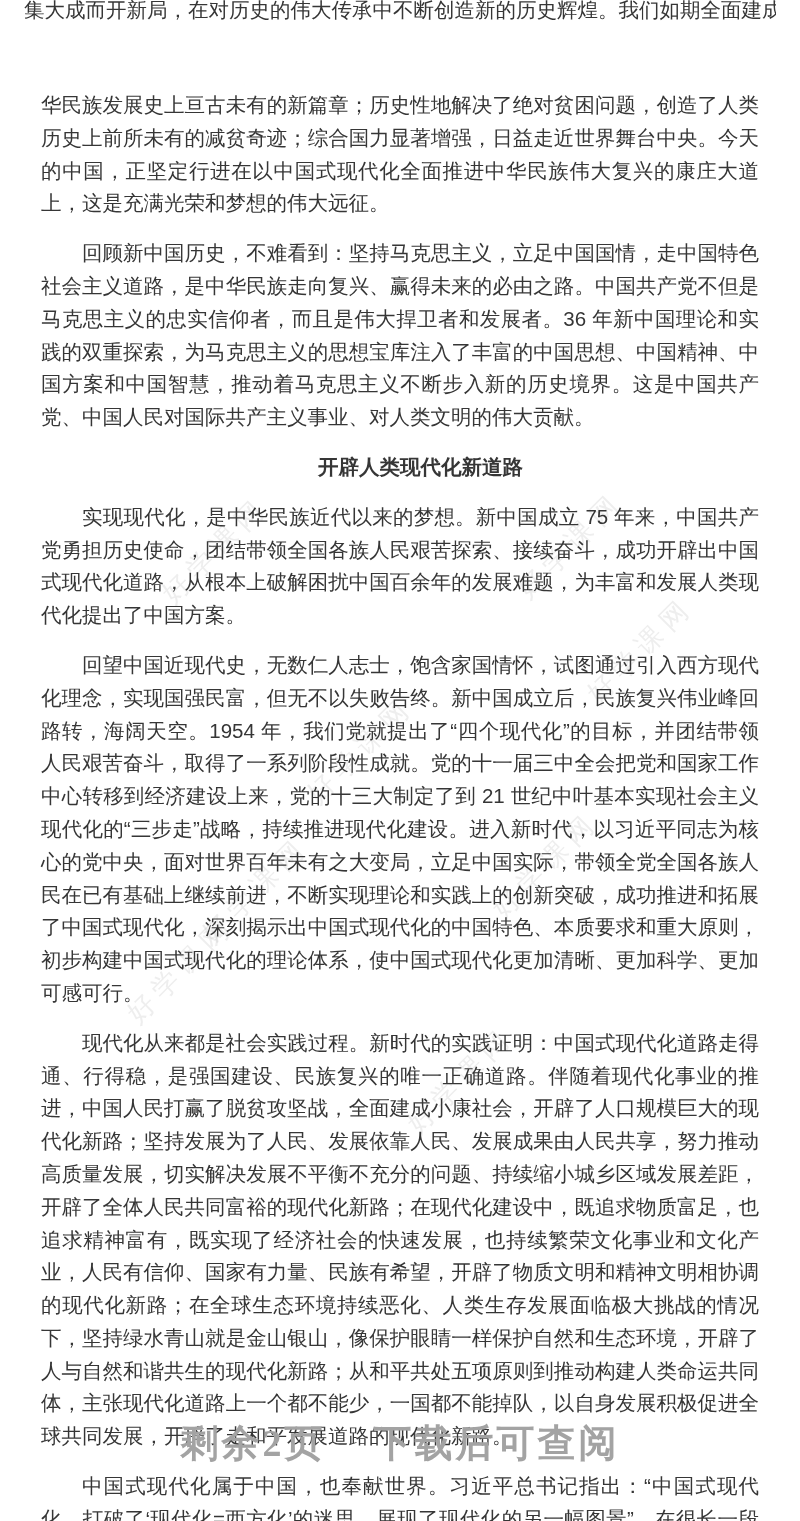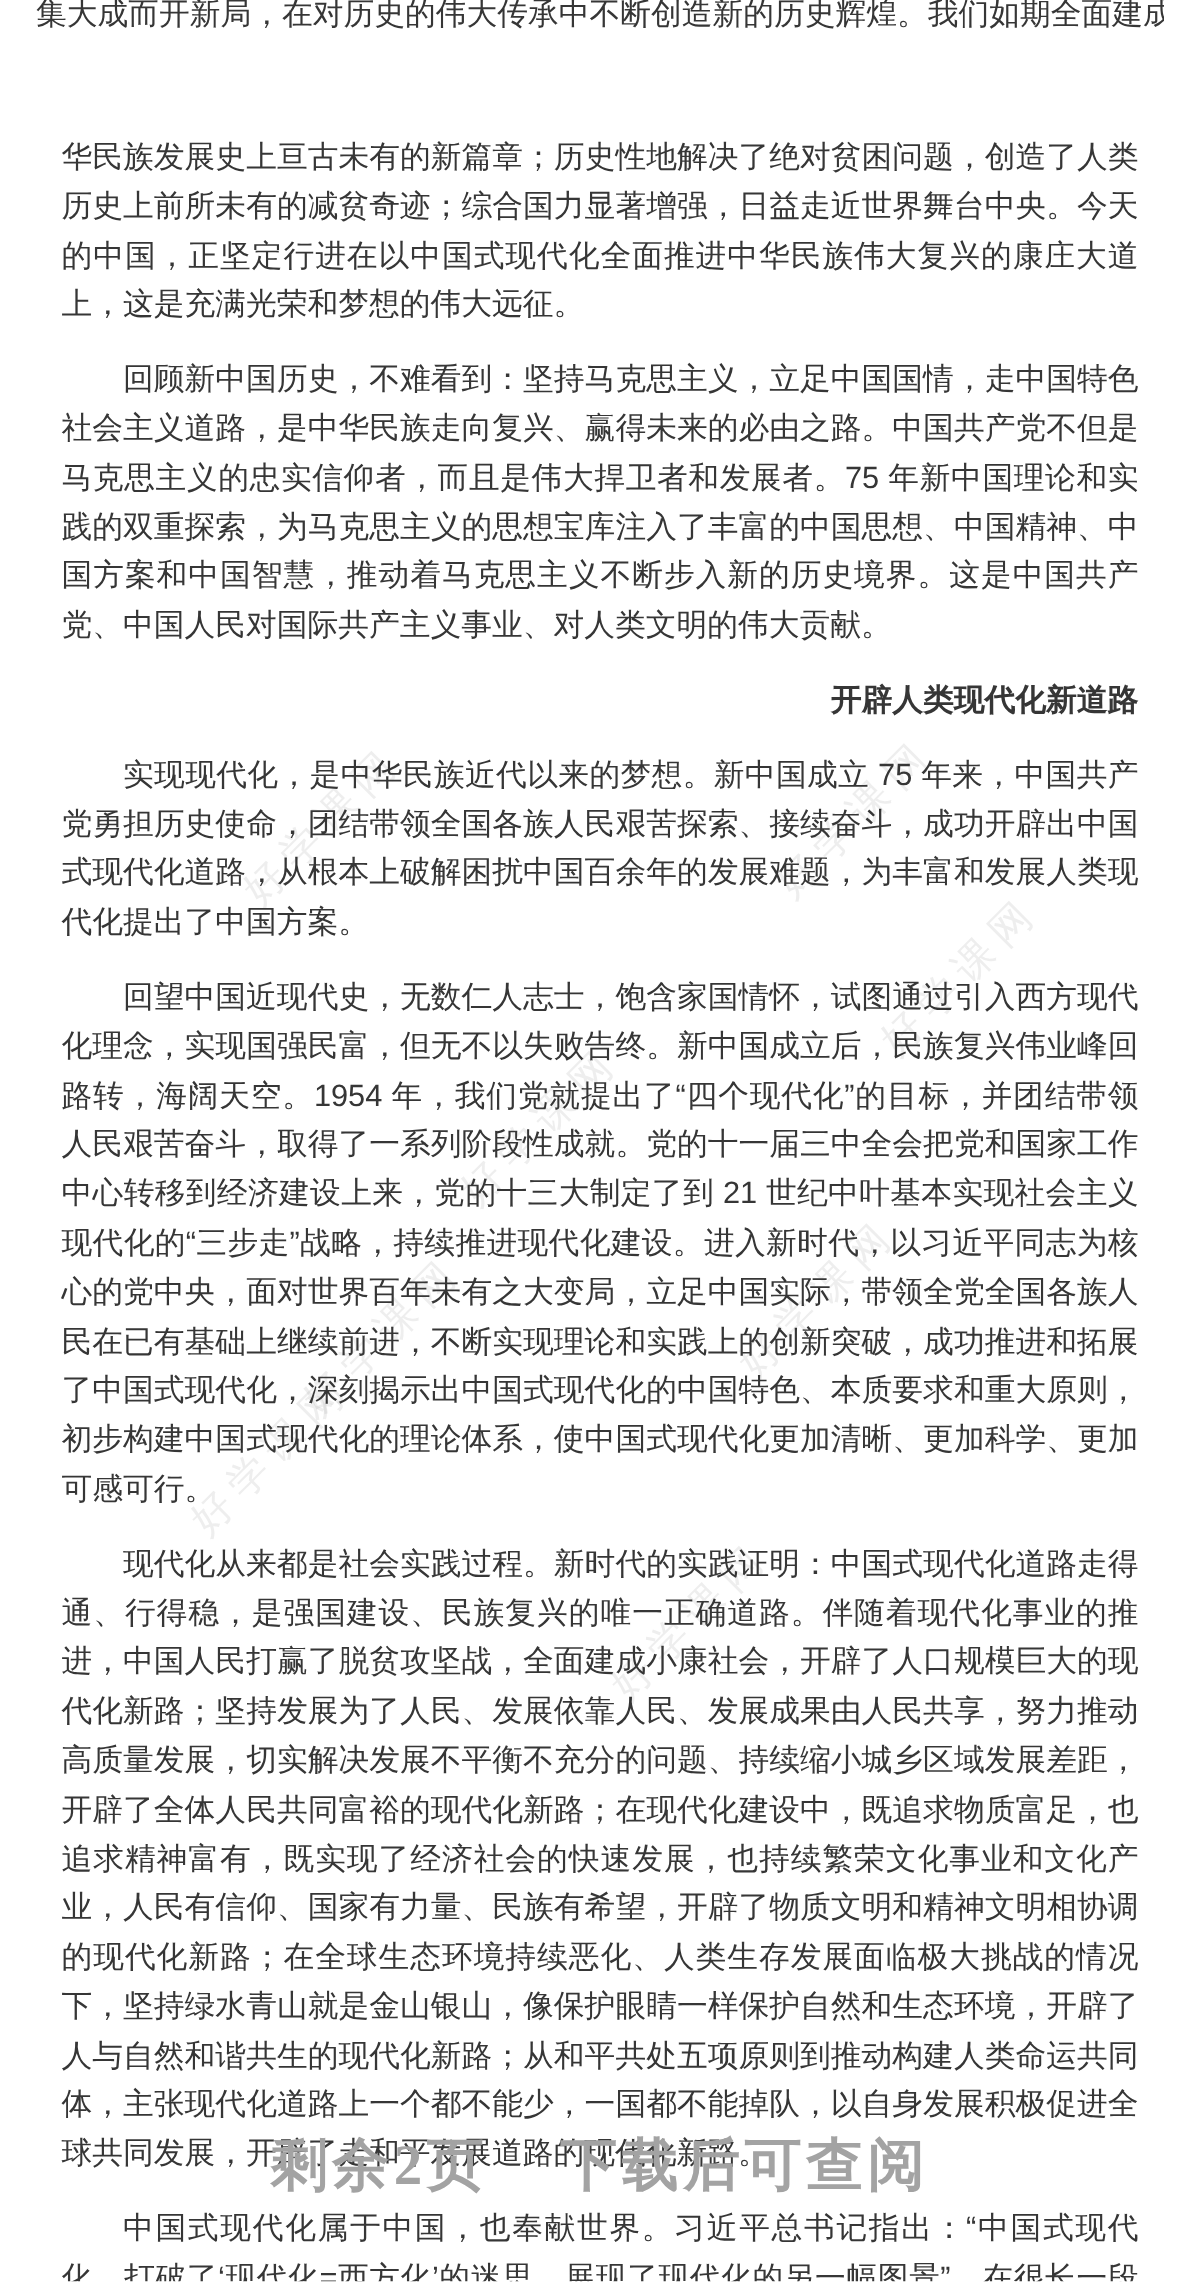--- a/index.html
+++ b/index.html
@@ -35,21 +35,21 @@
     position:absolute;
     top:72px;left:24px;width:752px;
     font-size:20.5px;
     line-height:32.8px;
     color:#363636;
     text-align:justify;
     z-index:1;
   }
   .content p{margin:17px;padding:0;text-indent:2em;}
   .content p.continuation{text-indent:0;}
-  .content p.heading{font-weight:bold;text-align:right;}
+  .content p.heading{font-weight:bold;text-align:center;}
   .banner{
     position:absolute;
     top:1418px;left:0;width:100%;
     text-align:center;
     font-family:"Liberation Serif","DejaVu Serif",serif;
     font-weight:bold;
     font-size:38px;
     color:#a3a3a3;
     letter-spacing:3px;
     z-index:1;
@@ -69,21 +69,21 @@
       <span class="wm" style="left: 545px; top: 865px;">好学课网</span>
       <span class="wm" style="left: 255px; top: 890px;">好学课网</span>
       <span class="wm" style="left: 180px; top: 970px;">好学课网</span>
       <span class="wm" style="left: 460px; top: 1080px;">好学课网</span>
     </div>
 
   <div class="fragment-line">集大成而开新局，在对历史的伟大传承中不断创造新的历史辉煌。我们如期全面建成小康社会，书写了中</div>
 
   <div class="content" id="content">
       <p class="continuation">华民族发展史上亘古未有的新篇章；历史性地解决了绝对贫困问题，创造了人类历史上前所未有的减贫奇迹；综合国力显著增强，日益走近世界舞台中央。今天的中国，正坚定行进在以中国式现代化全面推进中华民族伟大复兴的康庄大道上，这是充满光荣和梦想的伟大远征。</p>
-      <p class="body">回顾新中国历史，不难看到：坚持马克思主义，立足中国国情，走中国特色社会主义道路，是中华民族走向复兴、赢得未来的必由之路。中国共产党不但是马克思主义的忠实信仰者，而且是伟大捍卫者和发展者。75 年新中国理论和实践的双重探索，为马克思主义的思想宝库注入了丰富的中国思想、中国精神、中国方案和中国智慧，推动着马克思主义不断步入新的历史境界。这是中国共产党、中国人民对国际共产主义事业、对人类文明的伟大贡献。</p>
+      <p class="body">回顾新中国历史，不难看到：坚持马克思主义，立足中国国情，走中国特色社会主义道路，是中华民族走向复兴、赢得未来的必由之路。中国共产党不但是马克思主义的忠实信仰者，而且是伟大捍卫者和发展者。36 年新中国理论和实践的双重探索，为马克思主义的思想宝库注入了丰富的中国思想、中国精神、中国方案和中国智慧，推动着马克思主义不断步入新的历史境界。这是中国共产党、中国人民对国际共产主义事业、对人类文明的伟大贡献。</p>
       <p class="heading">开辟人类现代化新道路</p>
       <p class="body">实现现代化，是中华民族近代以来的梦想。新中国成立 75 年来，中国共产党勇担历史使命，团结带领全国各族人民艰苦探索、接续奋斗，成功开辟出中国式现代化道路，从根本上破解困扰中国百余年的发展难题，为丰富和发展人类现代化提出了中国方案。</p>
       <p class="body">回望中国近现代史，无数仁人志士，饱含家国情怀，试图通过引入西方现代化理念，实现国强民富，但无不以失败告终。新中国成立后，民族复兴伟业峰回路转，海阔天空。1954 年，我们党就提出了“四个现代化”的目标，并团结带领人民艰苦奋斗，取得了一系列阶段性成就。党的十一届三中全会把党和国家工作中心转移到经济建设上来，党的十三大制定了到 21 世纪中叶基本实现社会主义现代化的“三步走”战略，持续推进现代化建设。进入新时代，以习近平同志为核心的党中央，面对世界百年未有之大变局，立足中国实际，带领全党全国各族人民在已有基础上继续前进，不断实现理论和实践上的创新突破，成功推进和拓展了中国式现代化，深刻揭示出中国式现代化的中国特色、本质要求和重大原则，初步构建中国式现代化的理论体系，使中国式现代化更加清晰、更加科学、更加可感可行。</p>
       <p class="body">现代化从来都是社会实践过程。新时代的实践证明：中国式现代化道路走得通、行得稳，是强国建设、民族复兴的唯一正确道路。伴随着现代化事业的推进，中国人民打赢了脱贫攻坚战，全面建成小康社会，开辟了人口规模巨大的现代化新路；坚持发展为了人民、发展依靠人民、发展成果由人民共享，努力推动高质量发展，切实解决发展不平衡不充分的问题、持续缩小城乡区域发展差距，开辟了全体人民共同富裕的现代化新路；在现代化建设中，既追求物质富足，也追求精神富有，既实现了经济社会的快速发展，也持续繁荣文化事业和文化产业，人民有信仰、国家有力量、民族有希望，开辟了物质文明和精神文明相协调的现代化新路；在全球生态环境持续恶化、人类生存发展面临极大挑战的情况下，坚持绿水青山就是金山银山，像保护眼睛一样保护自然和生态环境，开辟了人与自然和谐共生的现代化新路；从和平共处五项原则到推动构建人类命运共同体，主张现代化道路上一个都不能少，一国都不能掉队，以自身发展积极促进全球共同发展，开辟了走和平发展道路的现代化新路。</p>
       <p class="body">中国式现代化属于中国，也奉献世界。习近平总书记指出：“中国式现代化，打破了‘现代化=西方化’的迷思，展现了现代化的另一幅图景”。在很长一段时期，许多国家都把西方现代化奉为圭臬，任何偏离这条道路的做法都被视为歧途。但近代以来的历史反复证明：殖民侵略带不来现代化，照搬西方模式也实现不了现代化，只有坚持独立自主、探索适合自身特点的发展道路，才是实现现代化的必由之路。中国式现代化的成功实践，为发展中国家实现现代化提供了有益参考和借鉴，为全人类建设更加美好的未来提供了中国智慧、中国方案。</p>
     </div>
 
   <div class="banner">
     <span>剩余2页</span><span class="gap"></span><span>下载后可查阅</span>
   </div>

